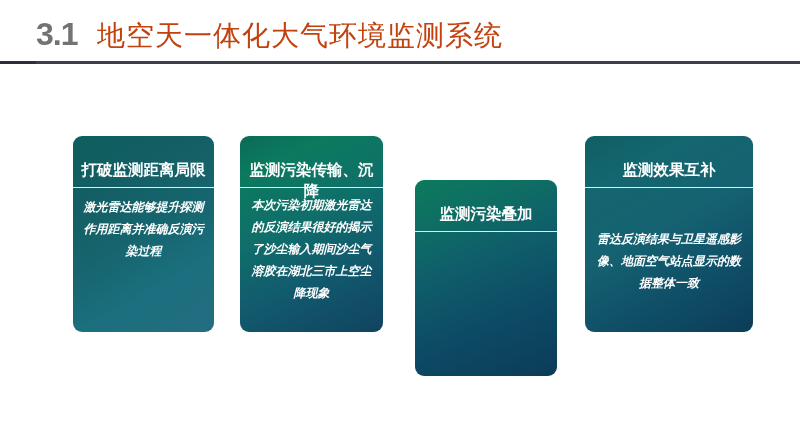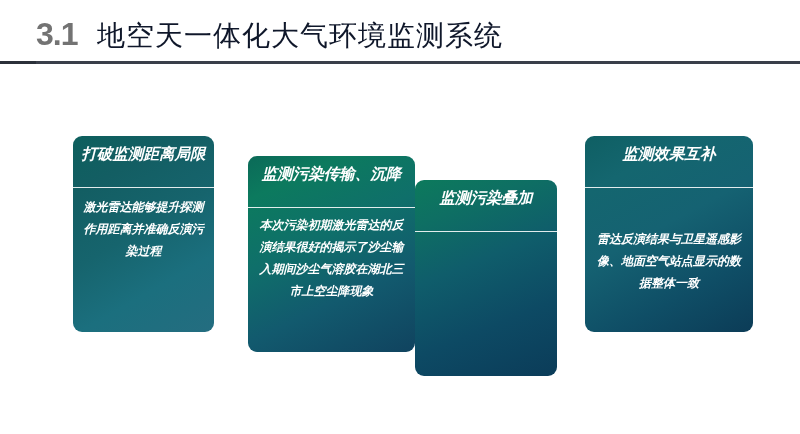--- a/index.html
+++ b/index.html
@@ -35,21 +35,21 @@
     letter-spacing: -1px;
   }
   #section-title {
     position: absolute;
     left: 97px;
     top: 20px;
     font-family: "DejaVu Serif", "Liberation Serif", serif;
     font-weight: normal;
     font-size: 28px;
     line-height: 32px;
-    color: #0f172a;
+    color: #c2410c;
     letter-spacing: 1px;
     white-space: nowrap;
   }
   #title-rule {
     position: absolute;
     left: 0;
     top: 61px;
     width: 800px;
     height: 3px;
     background: #3a3f4a;
@@ -87,23 +87,22 @@
     box-sizing: border-box;
     padding: 0 6px;
   }
   .card-header {
     font-family: "DejaVu Serif", "Liberation Serif", serif;
     font-weight: bold;
     font-size: 15.5px;
     line-height: 21px;
     text-align: center;
     color: #ffffff;
-    padding-top: 7px;
+    padding-top: 23px;
     letter-spacing: 0px;
-    font-style: italic;
   }
   .card-divider {
     position: absolute;
     left: 0;
     width: 100%;
     height: 1px;
     background: rgba(255,255,255,0.88);
   }
   .card-body {
     position: absolute;
@@ -122,22 +121,22 @@
   .card-body.justified {
     text-align: justify;
     text-align-last: center;
     line-height: 20.5px;
     padding: 0 7px;
   }
 
   
   #card-0 { left: 73px;  width: 141px;
     background: linear-gradient(150deg, #0d5f5d 0%, #135e63 22%, #16646d 48%, #1b6f7e 72%, #246d80 100%); }
-  #card-1 { left: 248px; width: 167px;
-    background: linear-gradient(155deg, #0b6a58 0%, #0c7a5e 16%, #0f6f6a 42%, #125a6e 68%, #10435f 100%); margin-top: 20px; }
+  #card-1 { left: 240px; width: 143px;
+    background: linear-gradient(155deg, #0b6a58 0%, #0c7a5e 16%, #0f6f6a 42%, #125a6e 68%, #10435f 100%); }
   #card-2 { left: 415px; width: 142px;
     background: linear-gradient(158deg, #0c7a5c 0%, #0e6f63 18%, #0f5d6b 42%, #0d4a64 70%, #0b3c59 100%); margin-top: 44px; }
   #card-3 { left: 585px; width: 168px;
     background: linear-gradient(152deg, #0f5f63 0%, #14666f 20%, #156272 46%, #0f4e66 74%, #0c3c57 100%); }
 
   
   #card-0 .card-divider { top: 51px; }
   #card-1 .card-divider { top: 51px; }
   #card-2 .card-divider { top: 51px; }
   #card-3 .card-divider { top: 51px; }

